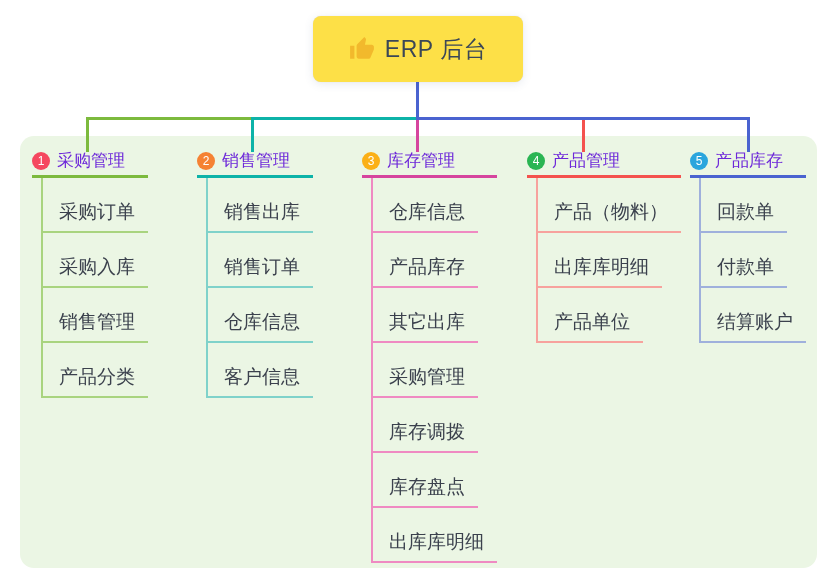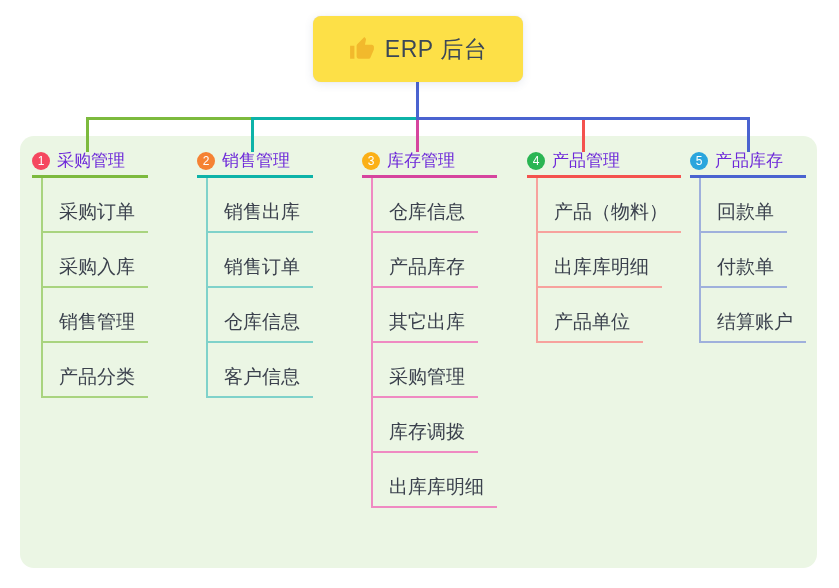--- a/index.html
+++ b/index.html
@@ -131,20 +131,23 @@
         <div class="child">
           <span>其它出库</span>
         </div>
         <div class="child">
           <span>采购管理</span>
         </div>
         <div class="child">
           <span>库存调拨</span>
         </div>
         <div class="child">
+          <span>库存盘点</span>
+        </div>
+        <div class="child">
           <span>出库库明细</span>
         </div>
       </div>
   </div>
 
   <div class="branch" style="left: 527px; --c: #f4524e; --lc: #f7a29d;">
     <div class="branch-header">
       <span class="badge" style="background: rgb(42, 181, 83);">4</span>
       <span class="branch-label">产品管理</span>
     </div>

